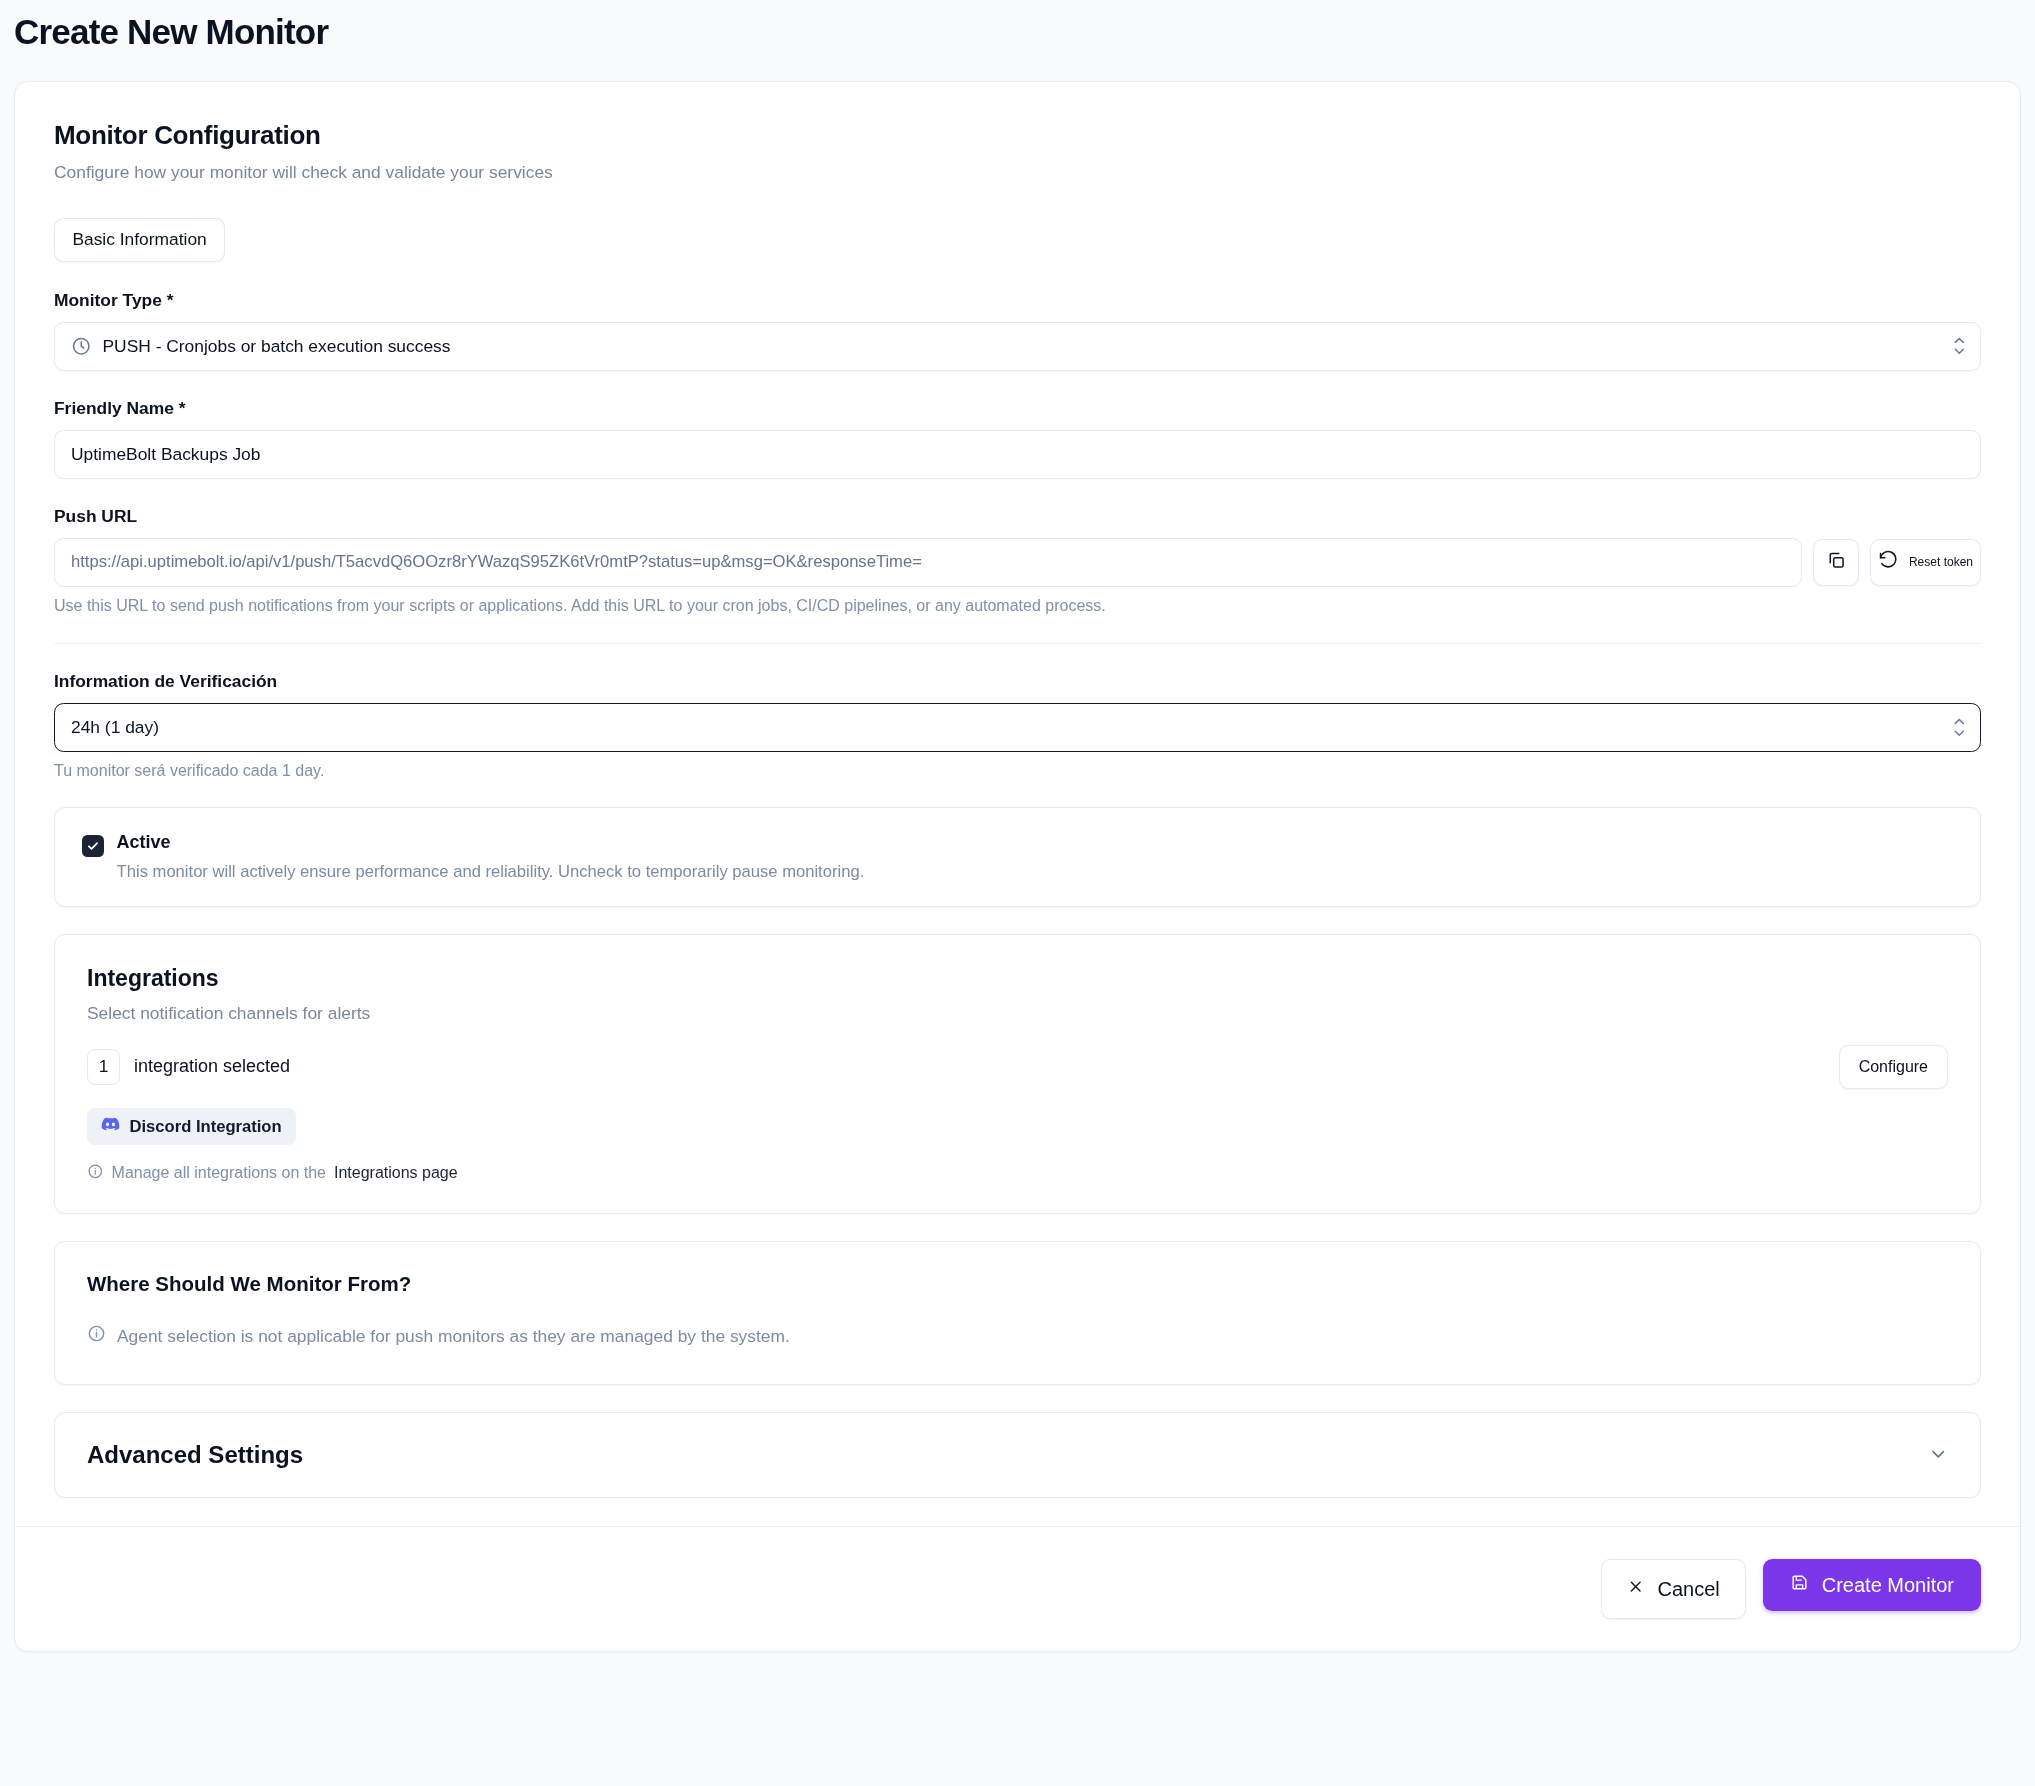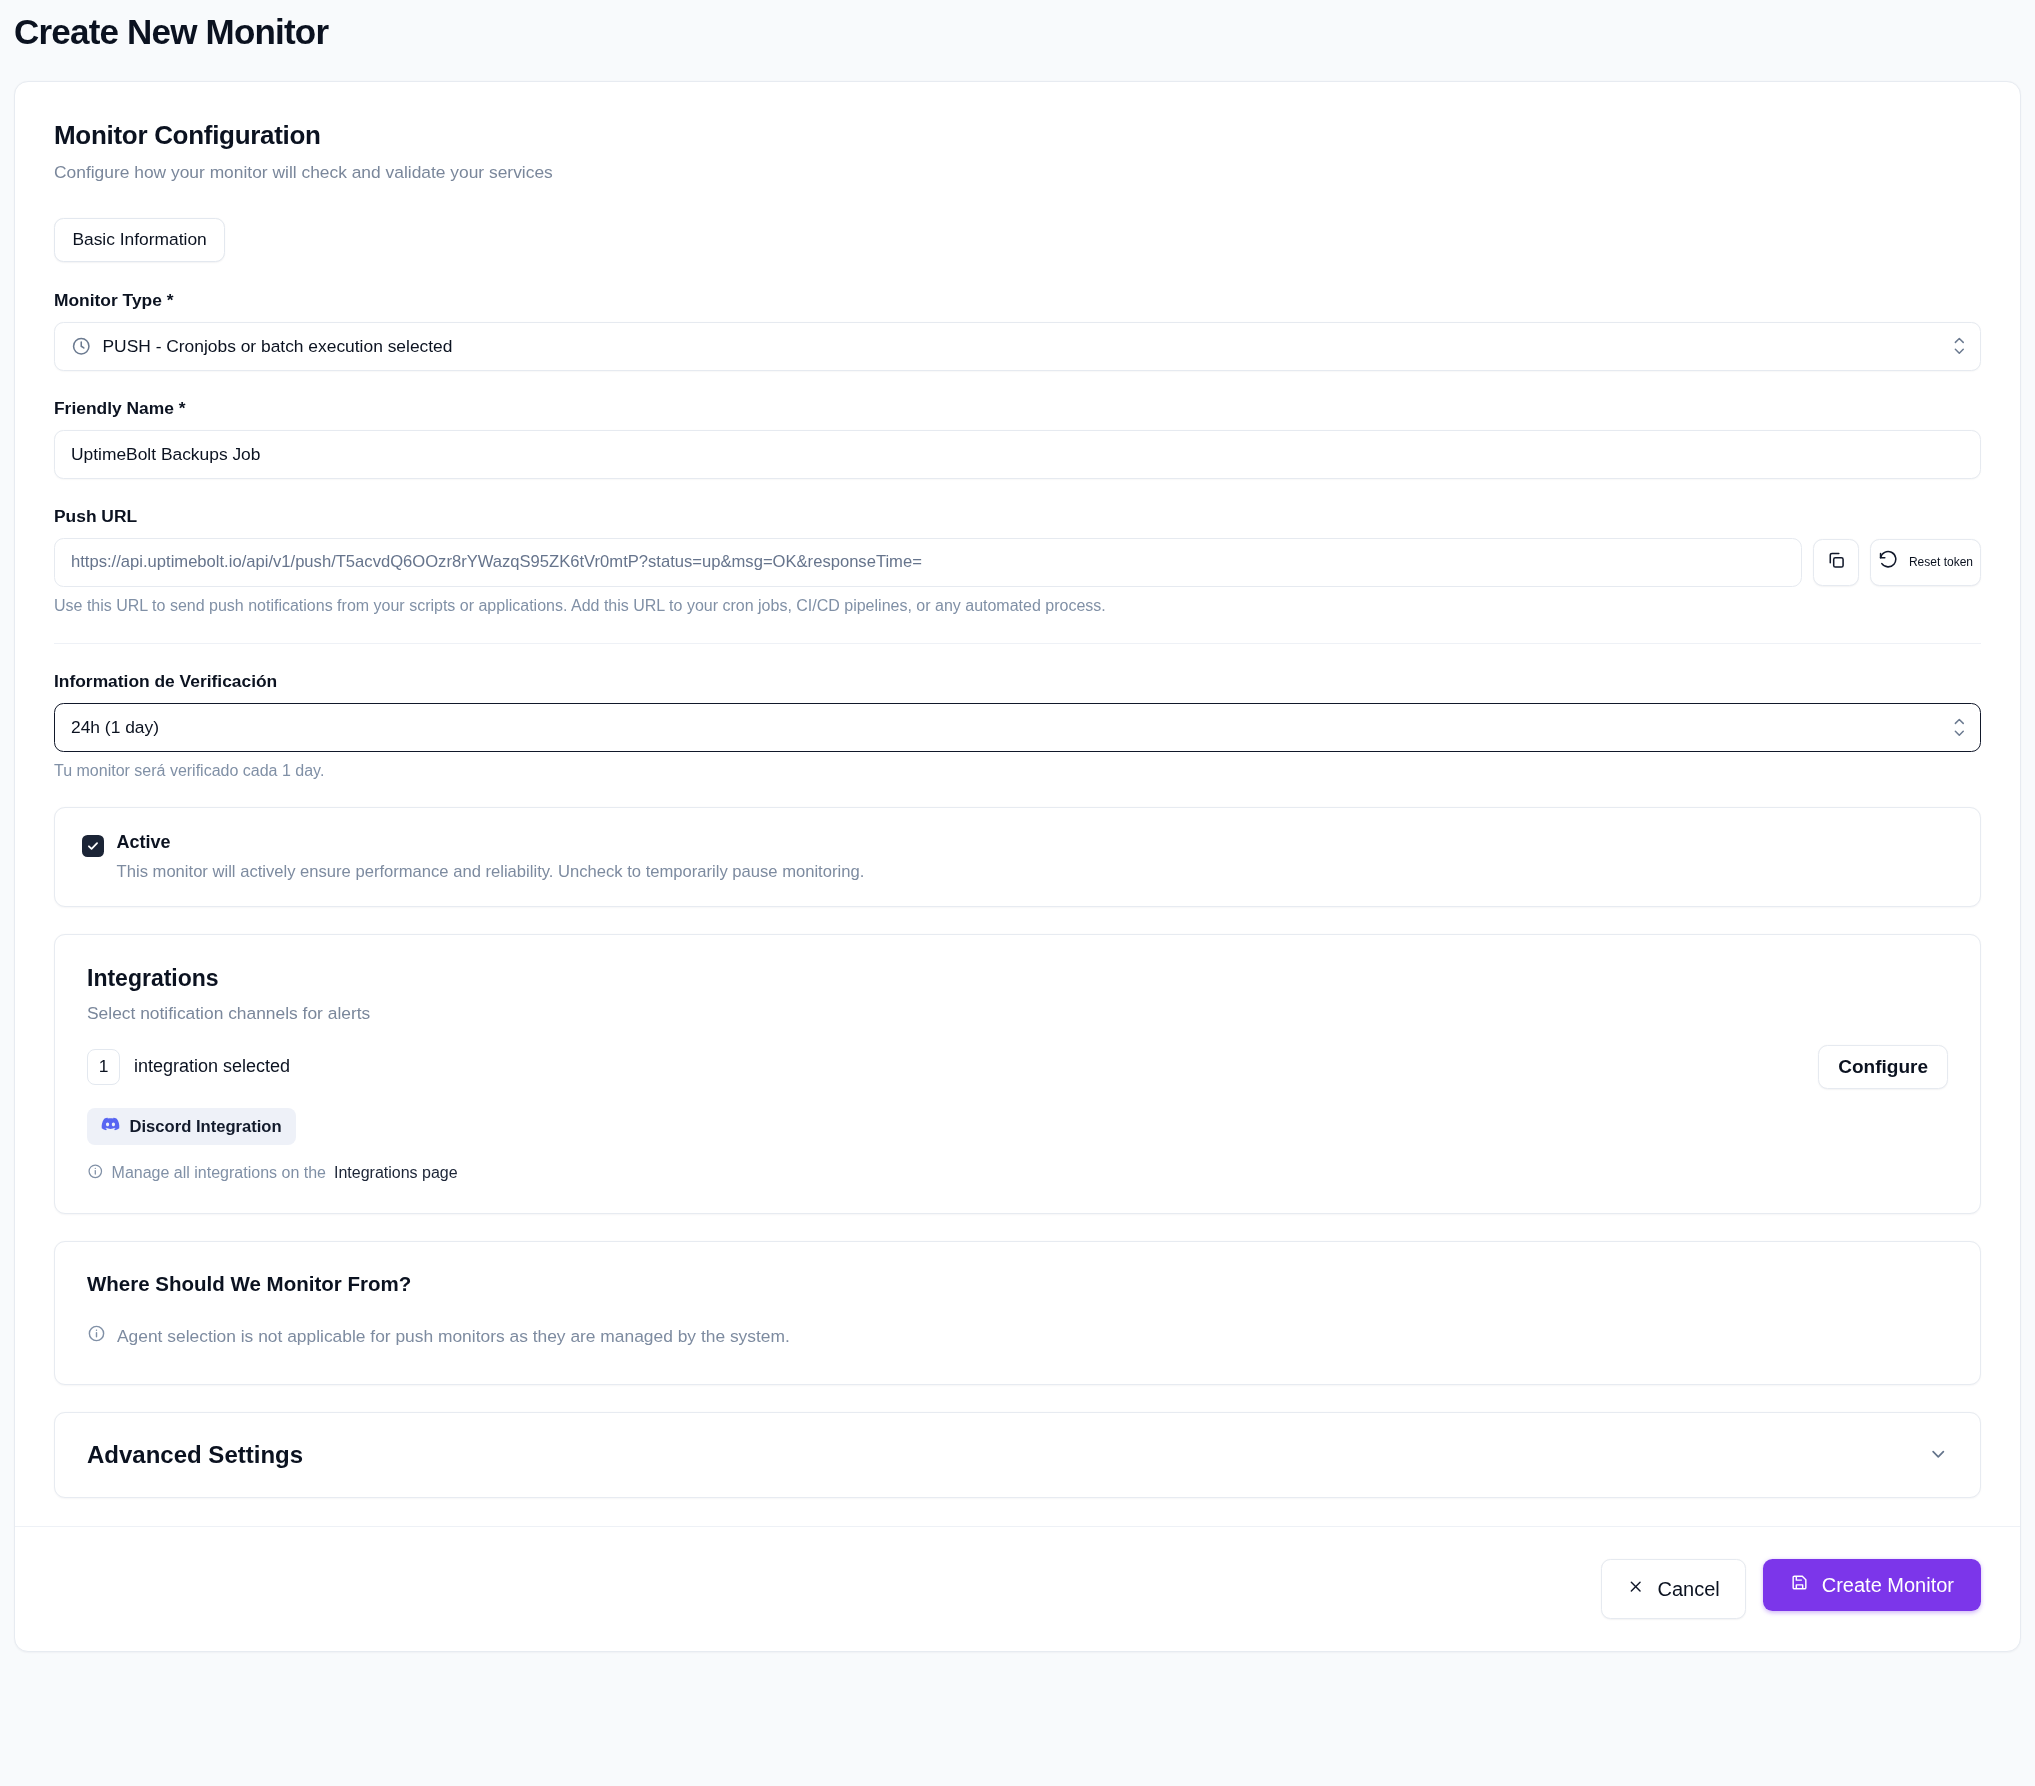--- a/index.html
+++ b/index.html
@@ -236,21 +236,21 @@
 
   <div class="field">
     <span class="label">Monitor Type *</span>
     <div class="control">
       <span class="clock">
         <svg width="20.5" height="20.5" viewBox="0 0 24 24" fill="none" stroke="#6b7a90" stroke-width="1.8">
           <circle cx="12" cy="12" r="9"></circle>
             <path d="M12 7v5l3 2" stroke-linecap="round"></path>
         </svg>
       </span>
-      <span class="val">PUSH - Cronjobs or batch execution selected</span>
+      <span class="val">PUSH - Cronjobs or batch execution success</span>
       <span class="updown">
         <svg width="12.6" height="8" viewBox="0 0 16 10" fill="none" stroke="currentColor" stroke-width="1.9">
             <path d="M3 7L8 2l5 5" stroke-linecap="round" stroke-linejoin="round"></path>
           </svg>
         <svg width="12.6" height="8" viewBox="0 0 16 10" fill="none" stroke="currentColor" stroke-width="1.9">
             <path d="M3 3l5 5 5-5" stroke-linecap="round" stroke-linejoin="round"></path>
           </svg>
       </span>
     </div>
   </div>
@@ -322,21 +322,21 @@
   </div>
 
   <div class="panel mt" style="padding:30px 32px;">
     <div class="integr-title">Integrations</div>
     <div class="integr-sub">Select notification channels for alerts</div>
     <div class="integr-row">
       <div class="count-row">
         <span class="count-badge">1</span>
         <span class="count-text">integration selected</span>
       </div>
-      <div class="btn-outline" style="height:44px;font-size:19px;padding:0 19px;font-weight:bold;">
+      <div class="btn-outline" style="height:44px;font-size:16px;padding:0 19px;">
         <span>Configure</span>
       </div>
     </div>
     <div class="chip">
       <span>
         <svg width="19" height="15" viewBox="0 0 24 19" fill="#5865f2">
           <path d="M20 2.2A18 18 0 0 0 15.6 1l-.3.5a16 16 0 0 1 4 1.3A15 15 0 0 0 12 1.6 15 15 0 0 0 4.7 2.8a16 16 0 0 1 4-1.3L8.4 1A18 18 0 0 0 4 2.2C1.3 6.2.5 10.2.9 14.1a18 18 0 0 0 5.5 2.8l1.2-1.9a12 12 0 0 1-1.9-.9l.5-.4a13 13 0 0 0 11.6 0l.5.4a12 12 0 0 1-1.9.9l1.2 1.9a18 18 0 0 0 5.5-2.8c.5-4.5-.8-8.5-3.1-11.9zM8.3 11.7c-1.1 0-2-1-2-2.3s.9-2.3 2-2.3 2 1 2 2.3-.9 2.3-2 2.3zm7.4 0c-1.1 0-2-1-2-2.3s.9-2.3 2-2.3 2 1 2 2.3-.9 2.3-2 2.3z"></path>
         </svg>
       </span>
       <span>Discord Integration</span>

